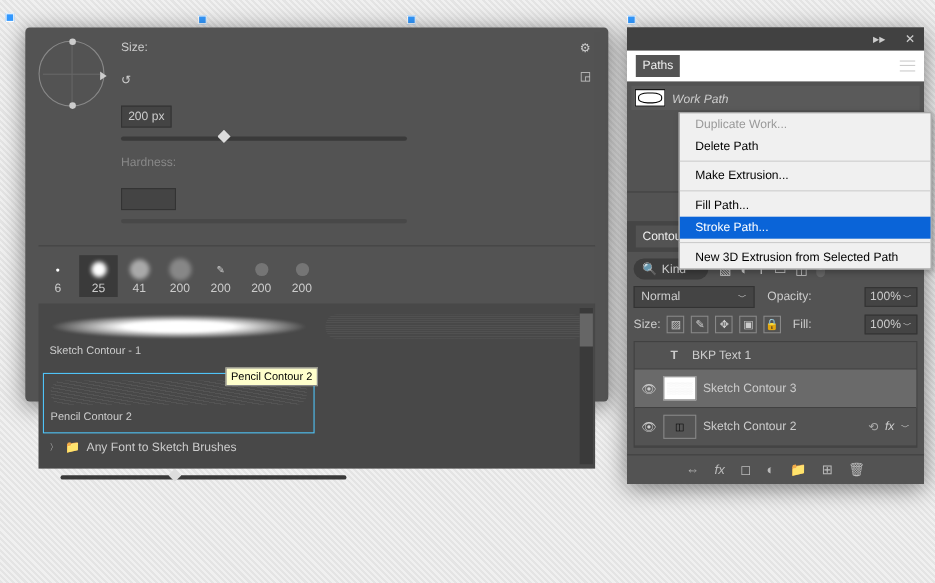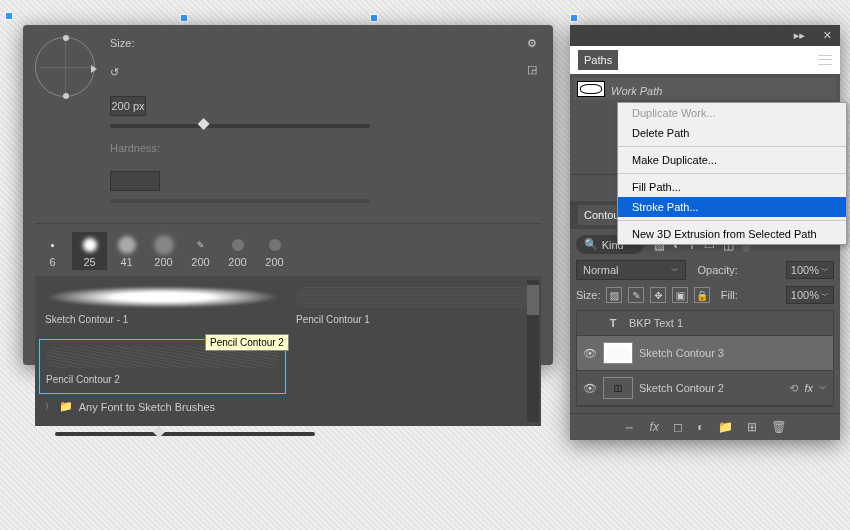--- a/index.html
+++ b/index.html
@@ -8,21 +8,21 @@
 .handle{width:8px;height:8px;background:#39f;position:absolute;border:1px solid #fff;}
 .brush-panel{position:absolute;left:23px;top:25px;width:530px;height:340px;background:#535353;border-radius:4px;box-shadow:0 4px 20px rgba(0,0,0,.5);padding:12px;}
 .brush-top{display:flex;gap:10px;}
 .angle-widget{width:60px;height:60px;border-radius:50%;border:1px solid #888;position:relative;}
 .angle-widget:before{content:'';position:absolute;left:50%;top:5%;width:1px;height:90%;background:#666;}
 .angle-widget:after{content:'';position:absolute;top:50%;left:5%;height:1px;width:90%;background:#666;}
 .angle-dot{width:6px;height:6px;border-radius:50%;background:#ccc;position:absolute;}
 .controls{flex:1;padding-left:5px;}
 .row{display:flex;gap:17px;margin-bottom:8px;flex-direction:column;}
 .lbl{width:55px;color:#ccc;}
-.num-input{width:36px;height:20px;background:#444;border:1px solid #333;color:#ccc;text-align:center;line-height:18px;}
+.num-input{width:46px;height:20px;background:#444;border:1px solid #333;color:#ccc;text-align:center;line-height:18px;}
 .slider{height:4px;background:#3a3a3a;border-radius:2px;position:relative;margin-top:4px;width:260px;}
 .slider-thumb{width:12px;height:12px;background:#ddd;position:absolute;top:-6px;transform:translateX(-50%);clip-path:polygon(50% 0,100% 50%,50% 100%,0 50%);}
 .top-icons{position:absolute;right:12px;top:12px;display:flex;flex-direction:column;gap:12px;align-items:center;}
 .gear,.expand{width:14px;height:14px;cursor:pointer;}
 .size-row{display:flex;gap:2px;margin-top:20px;padding-top:8px;border-top:1px solid #444;}
 .size-item{width:35px;text-align:center;cursor:pointer;padding:2px 0;}
 .size-item.sel{background:#3a3a3a;}
 .dot-prev{height:22px;display:flex;align-items:center;justify-content:center;}
 .dot{border-radius:50%;background:#fff;}
 .blur{filter:blur(2px);}
@@ -166,21 +166,20 @@
   </div>
 
   <div class="brush-list">
     <div class="brush-grid">
       <div class="brush-item">
         <div class="stroke-prev" style="background:radial-gradient(ellipse,#fff 30%,transparent 70%);filter:blur(1px)"></div>
         <div class="brush-name">Sketch Contour - 1</div>
       </div>
       <div class="brush-item">
         <div class="stroke-prev" style="background:repeating-linear-gradient(0deg,#666,#666 1px,transparent 1px,transparent 2px);opacity:.3"></div>
-        <div class="brush-name">Pencil Contour 1</div>
       </div>
       <div class="brush-item sel">
         <div class="stroke-prev" style="background:repeating-linear-gradient(10deg,#777,#777 1px,transparent 1px,transparent 3px);opacity:.25"></div>
         <div class="brush-name">Pencil Contour 2</div>
       </div>
     </div>
     <div class="folder-row">
       <span class="chev">〉</span>
       <span>📁</span>
       <span>Any Font to Sketch Brushes</span>
@@ -296,19 +295,19 @@
     <span>📁</span>
     <span>⊞</span>
     <span>🗑</span>
   </div>
 </div>
 
 <div class="context-menu">
   <div class="cm-item cm-dis">Duplicate Work...</div>
   <div class="cm-item">Delete Path</div>
   <div class="cm-sep"></div>
-  <div class="cm-item">Make Duplicate...</div>
+  <div class="cm-item">Make Extrusion...</div>
   <div class="cm-sep"></div>
   <div class="cm-item">Fill Path...</div>
   <div class="cm-item hover">Stroke Path...</div>
   <div class="cm-sep"></div>
   <div class="cm-item">New 3D Extrusion from Selected Path</div>
 </div>
 
 </body></html>

